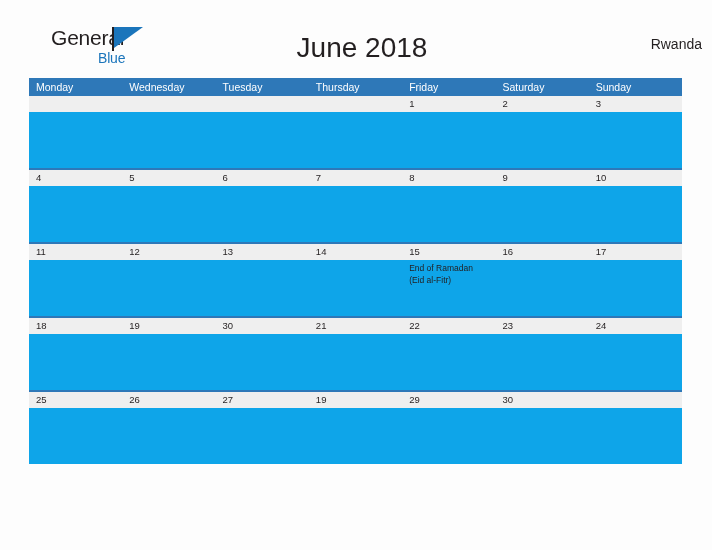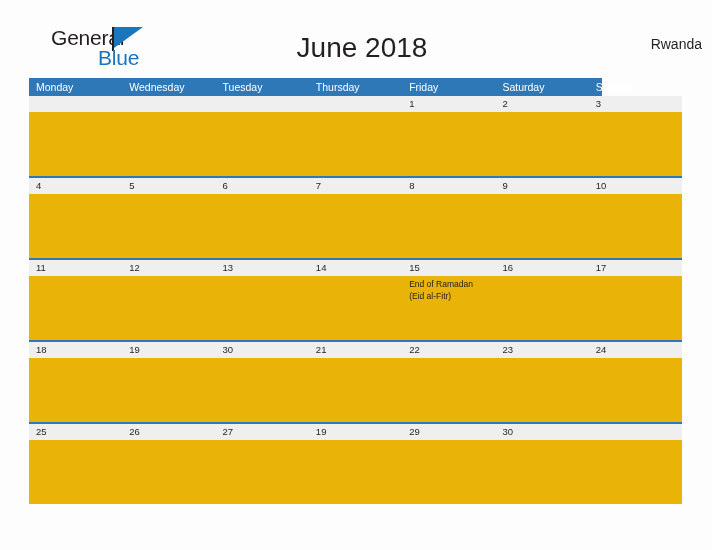--- a/index.html
+++ b/index.html
@@ -46,21 +46,21 @@
     font-size: 21px;
     letter-spacing: -0.2px;
     color: #231f20;
     line-height: 24px;
     font-family: "Liberation Sans", sans-serif;
   }
   .logo-blue {
     position: absolute;
     left: 47px;
     top: 20px;
-    font-size: 21px;
+    font-size: 14px;
     letter-spacing: -0.2px;
     color: #1b75bb;
     line-height: 24px;
     font-family: "Liberation Sans", sans-serif;
   }
   .logo-flag {
     position: absolute;
     left: 63px;
     top: 1px;
     width: 0;
@@ -100,21 +100,21 @@
   
   .calendar {
     position: absolute;
     left: 29px;
     top: 78px;
     width: 653px;
   }
 
   .dow-row {
     display: flex;
-    width: 573px;
+    width: 653px;
     height: 18px;
     background: #2e78b8;
   }
   .dow {
     flex: 0 0 93.285714px;
     box-sizing: border-box;
     color: #ffffff;
     font-size: 10.5px;
     line-height: 18px;
     padding-left: 7px;
@@ -145,22 +145,22 @@
     color: #231f20;
     font-family: "Liberation Sans", sans-serif;
   }
   .daynum.empty {
     color: transparent;
   }
 
   .week-body {
     display: flex;
     width: 653px;
-    height: 64px;
-    background: #eab308;
+    height: 56px;
+    background: #0ea5e9;
   }
   .cell {
     flex: 0 0 93.285714px;
     box-sizing: border-box;
     padding: 3px 5px 0 7px;
     font-size: 8.5px;
     line-height: 11.5px;
     color: #231f20;
     font-family: "Liberation Sans", sans-serif;
     overflow: hidden;

